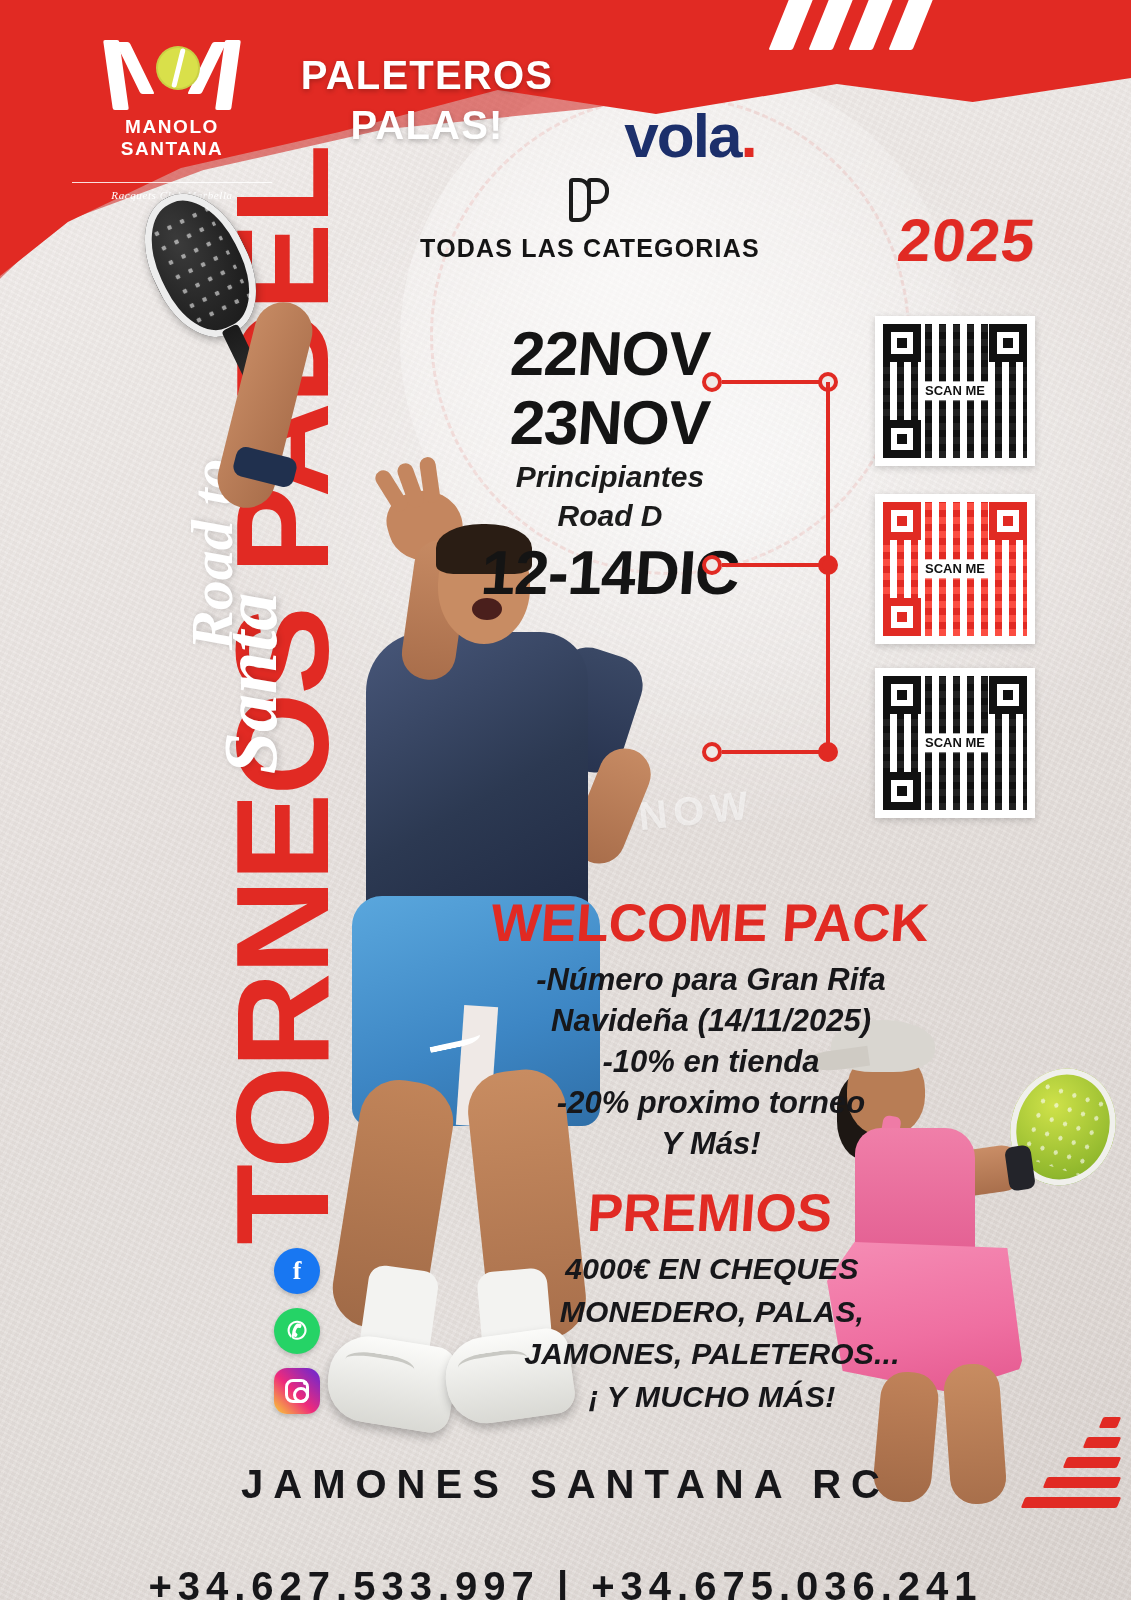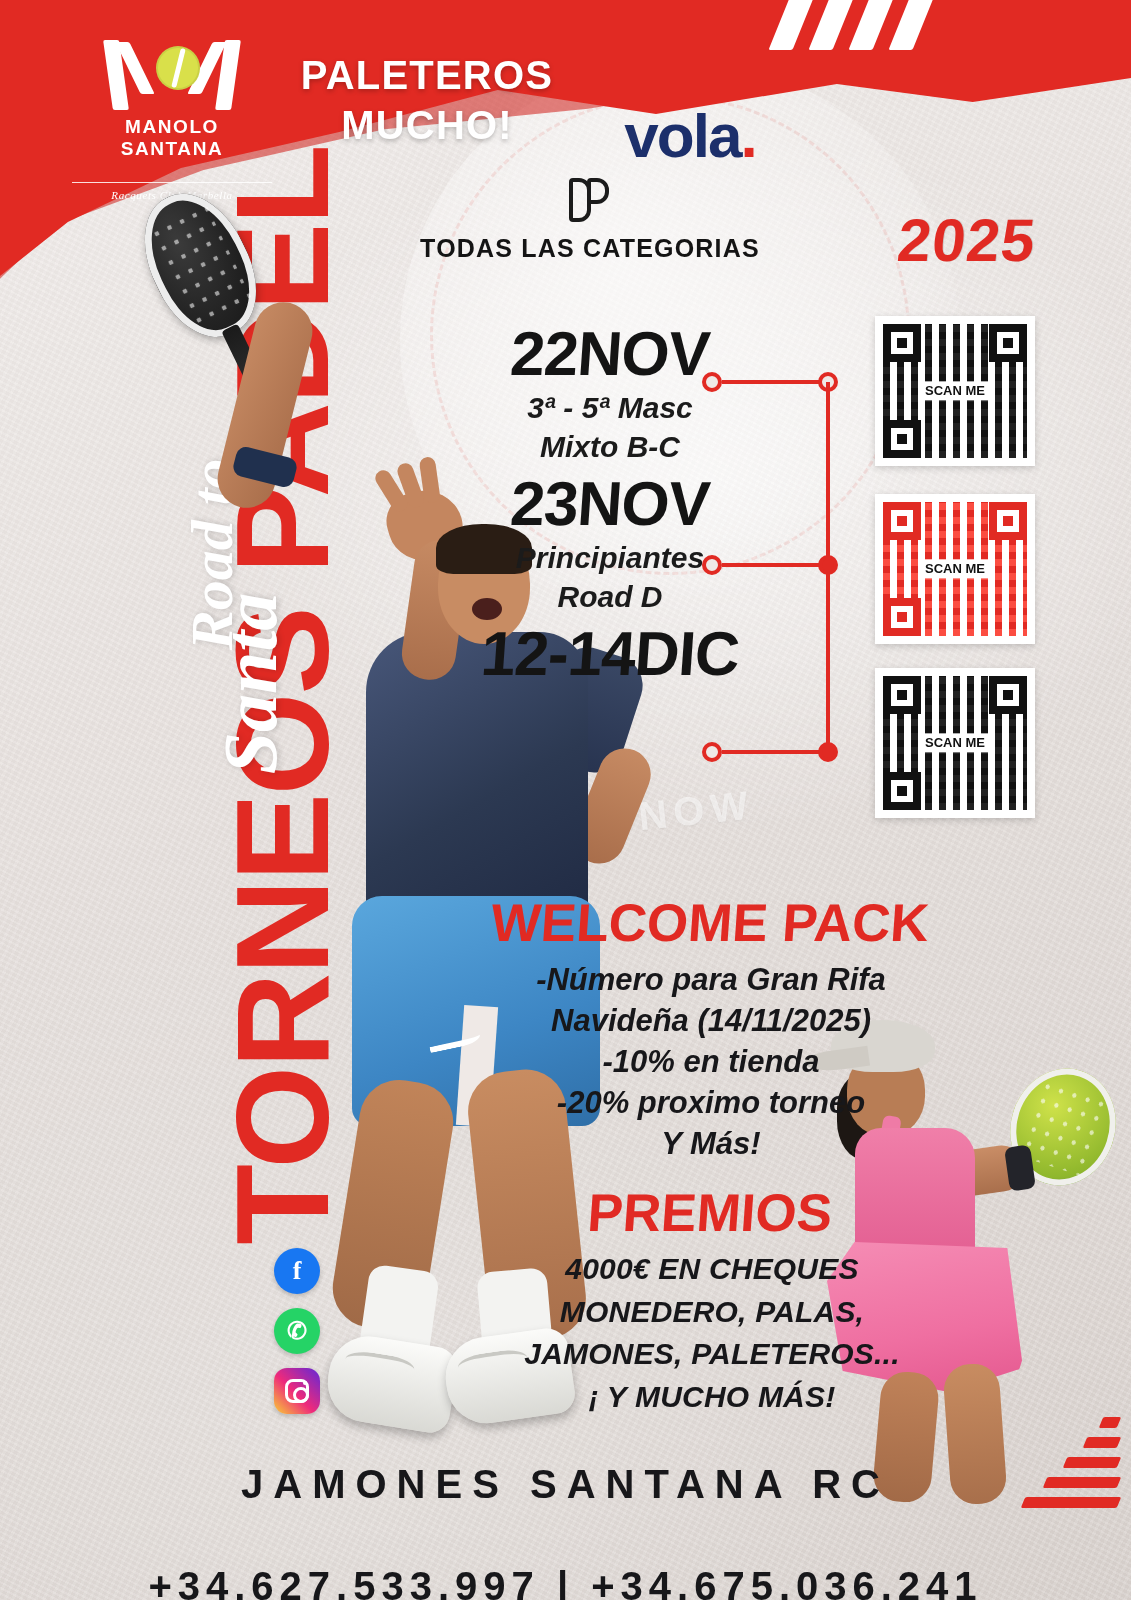--- a/index.html
+++ b/index.html
@@ -473,21 +473,21 @@
     <span class="m-v2"></span>
       <span class="m-right"></span>
     <span class="club-ball"></span>
   </div>
   <div class="club-name">MANOLO SANTANA</div>
   <div class="club-sub">Racquets Club Marbella</div>
 </div>
 
 <div class="inscribete">
   <div>PALETEROS</div>
-  <div>MUCHO!</div>
+  <div>PALAS!</div>
 </div>
 
 <div class="vola">
   <span>vola</span><span class="dot">.</span>
 </div>
 
 <div class="playtomic">
   <span class="pt-mark">
       <i></i>
       <i></i>
@@ -544,22 +544,20 @@
   <div class="f-strap"></div>
   <div class="f-top"></div>
   <div class="f-skirt"></div>
   <div class="f-leg1"></div>
   <div class="f-leg2"></div>
 </div>
 
 <div class="dates">
   <div class="date-grp">
     <div class="date-main">22NOV</div>
-    <div class="date-sub" style="white-space: pre-line;">3ª - 5ª Masc
-Mixto B-C</div>
   </div>
   <div class="date-grp">
     <div class="date-main">23NOV</div>
     <div class="date-sub" style="white-space: pre-line;">Principiantes
 Road D</div>
   </div>
   <div class="date-grp">
     <div class="date-main">12-14DIC</div>
   </div>
 </div>

